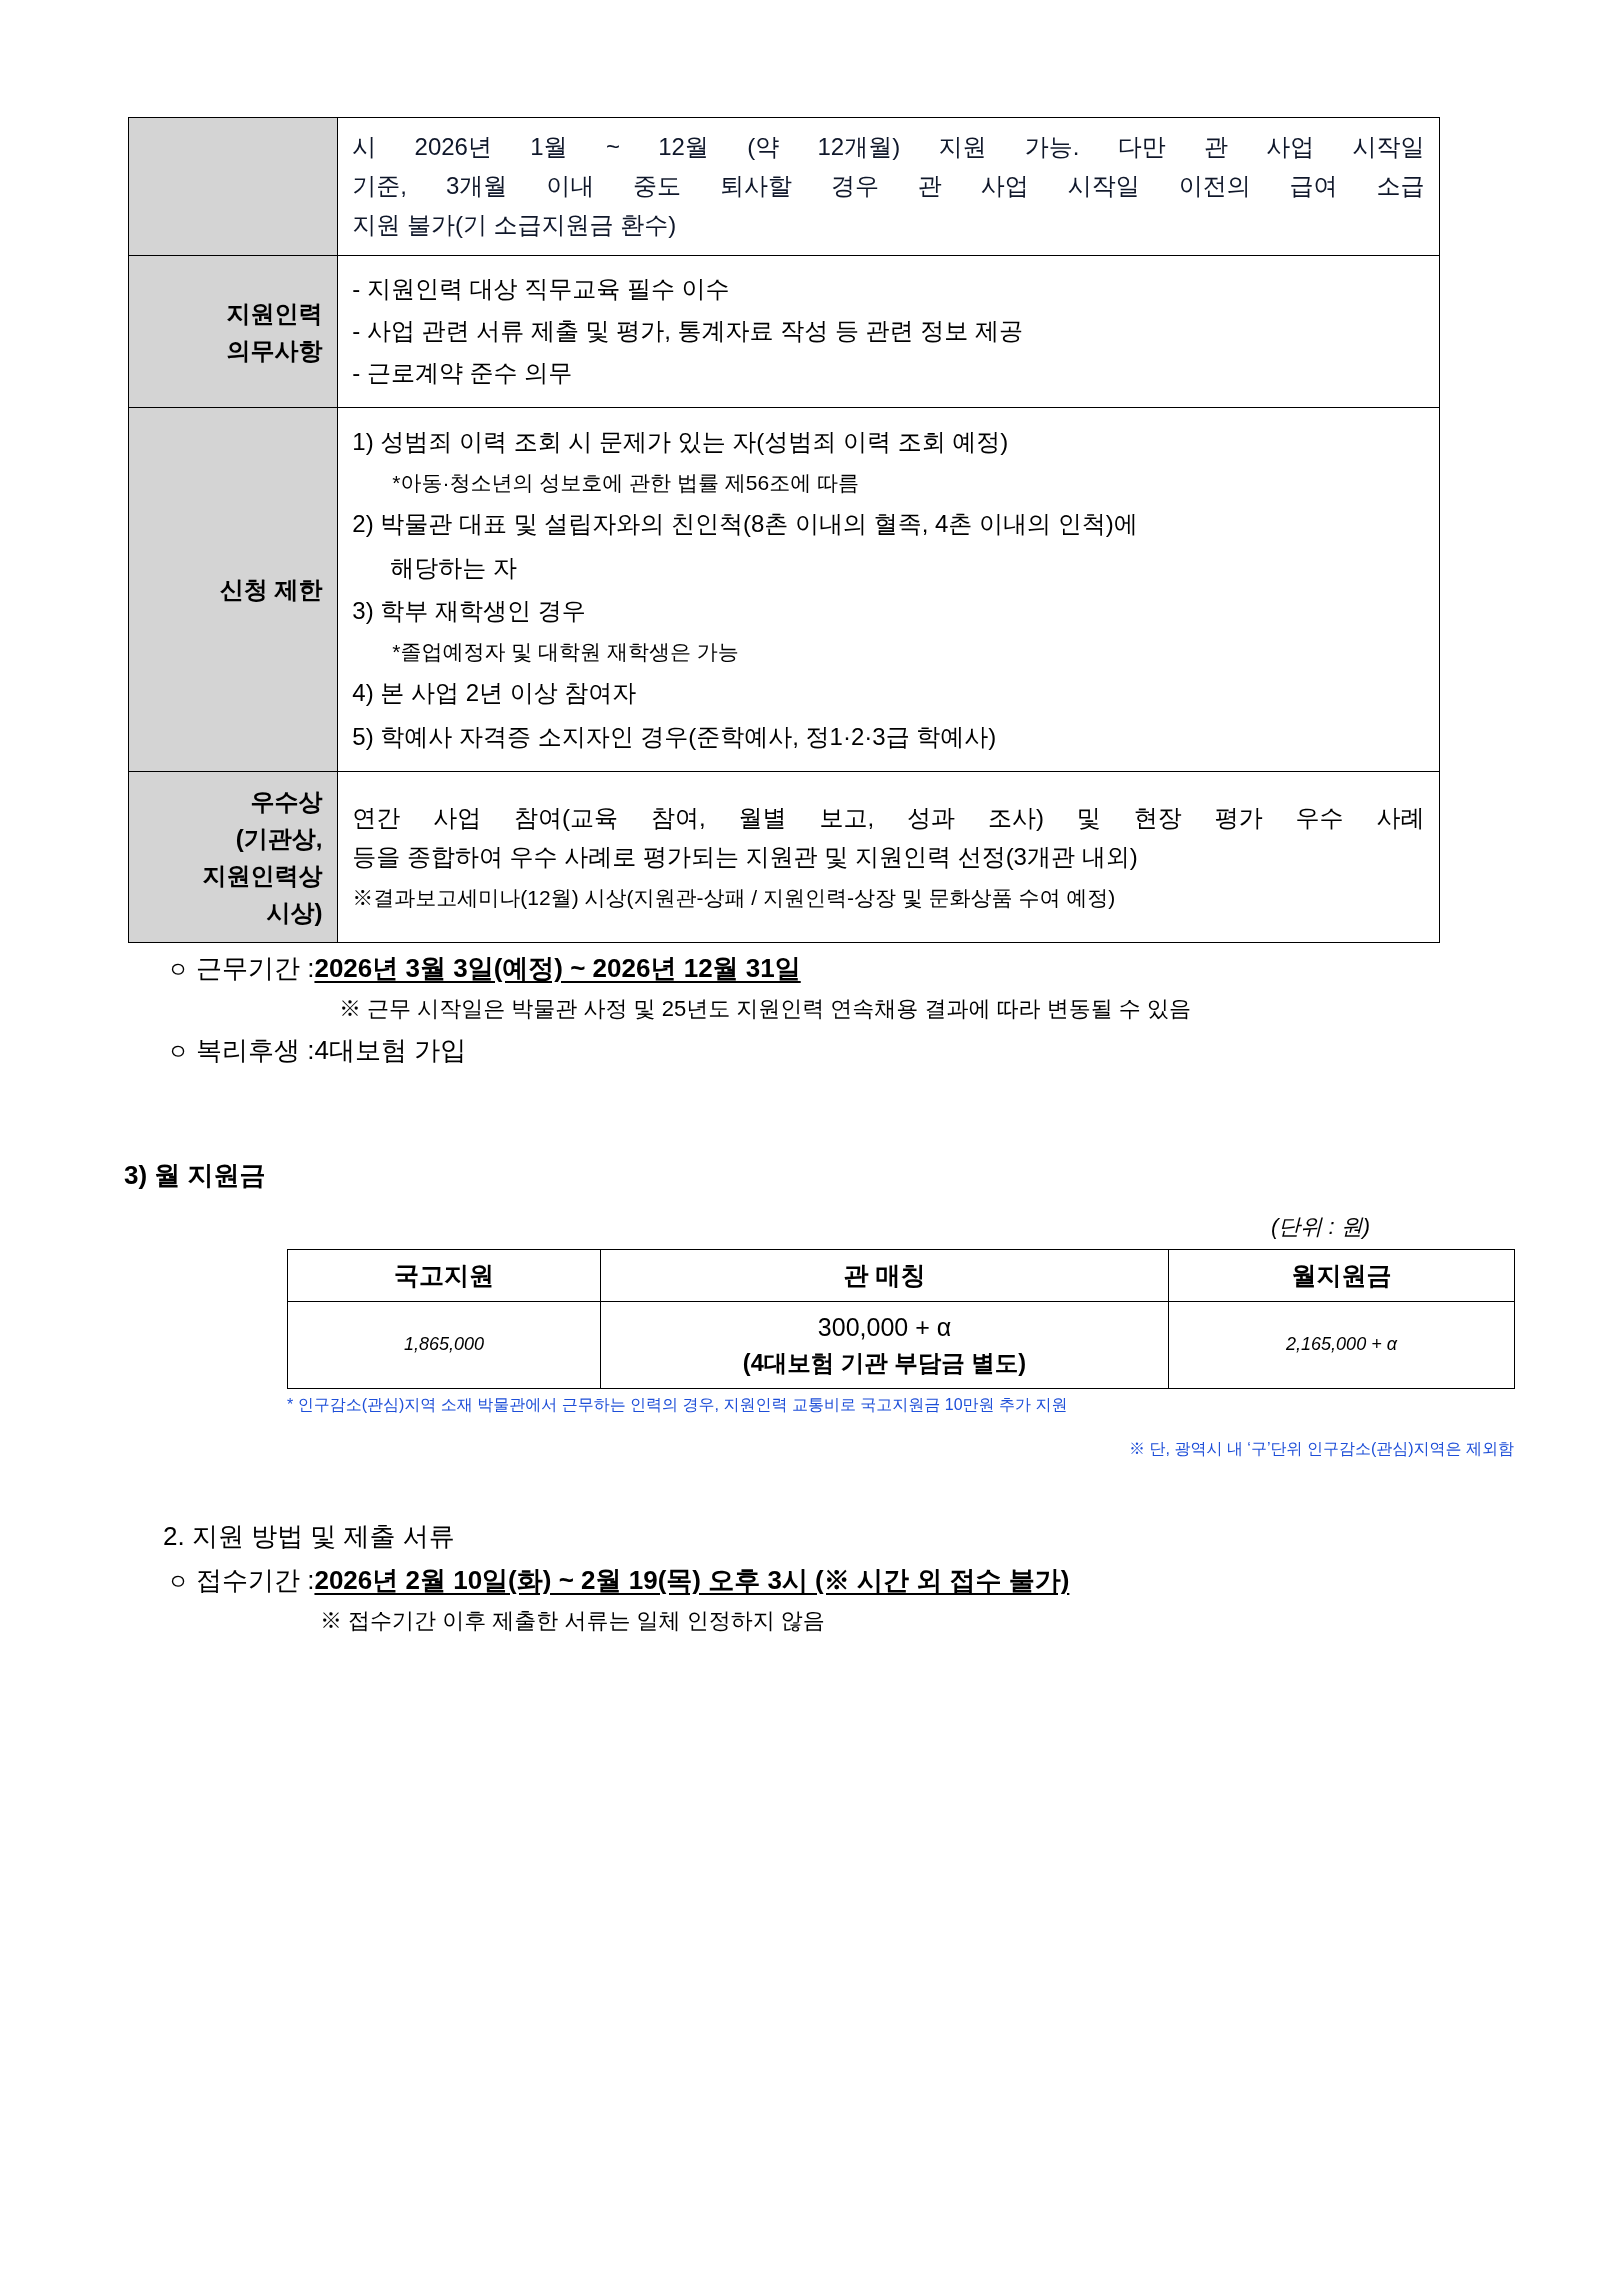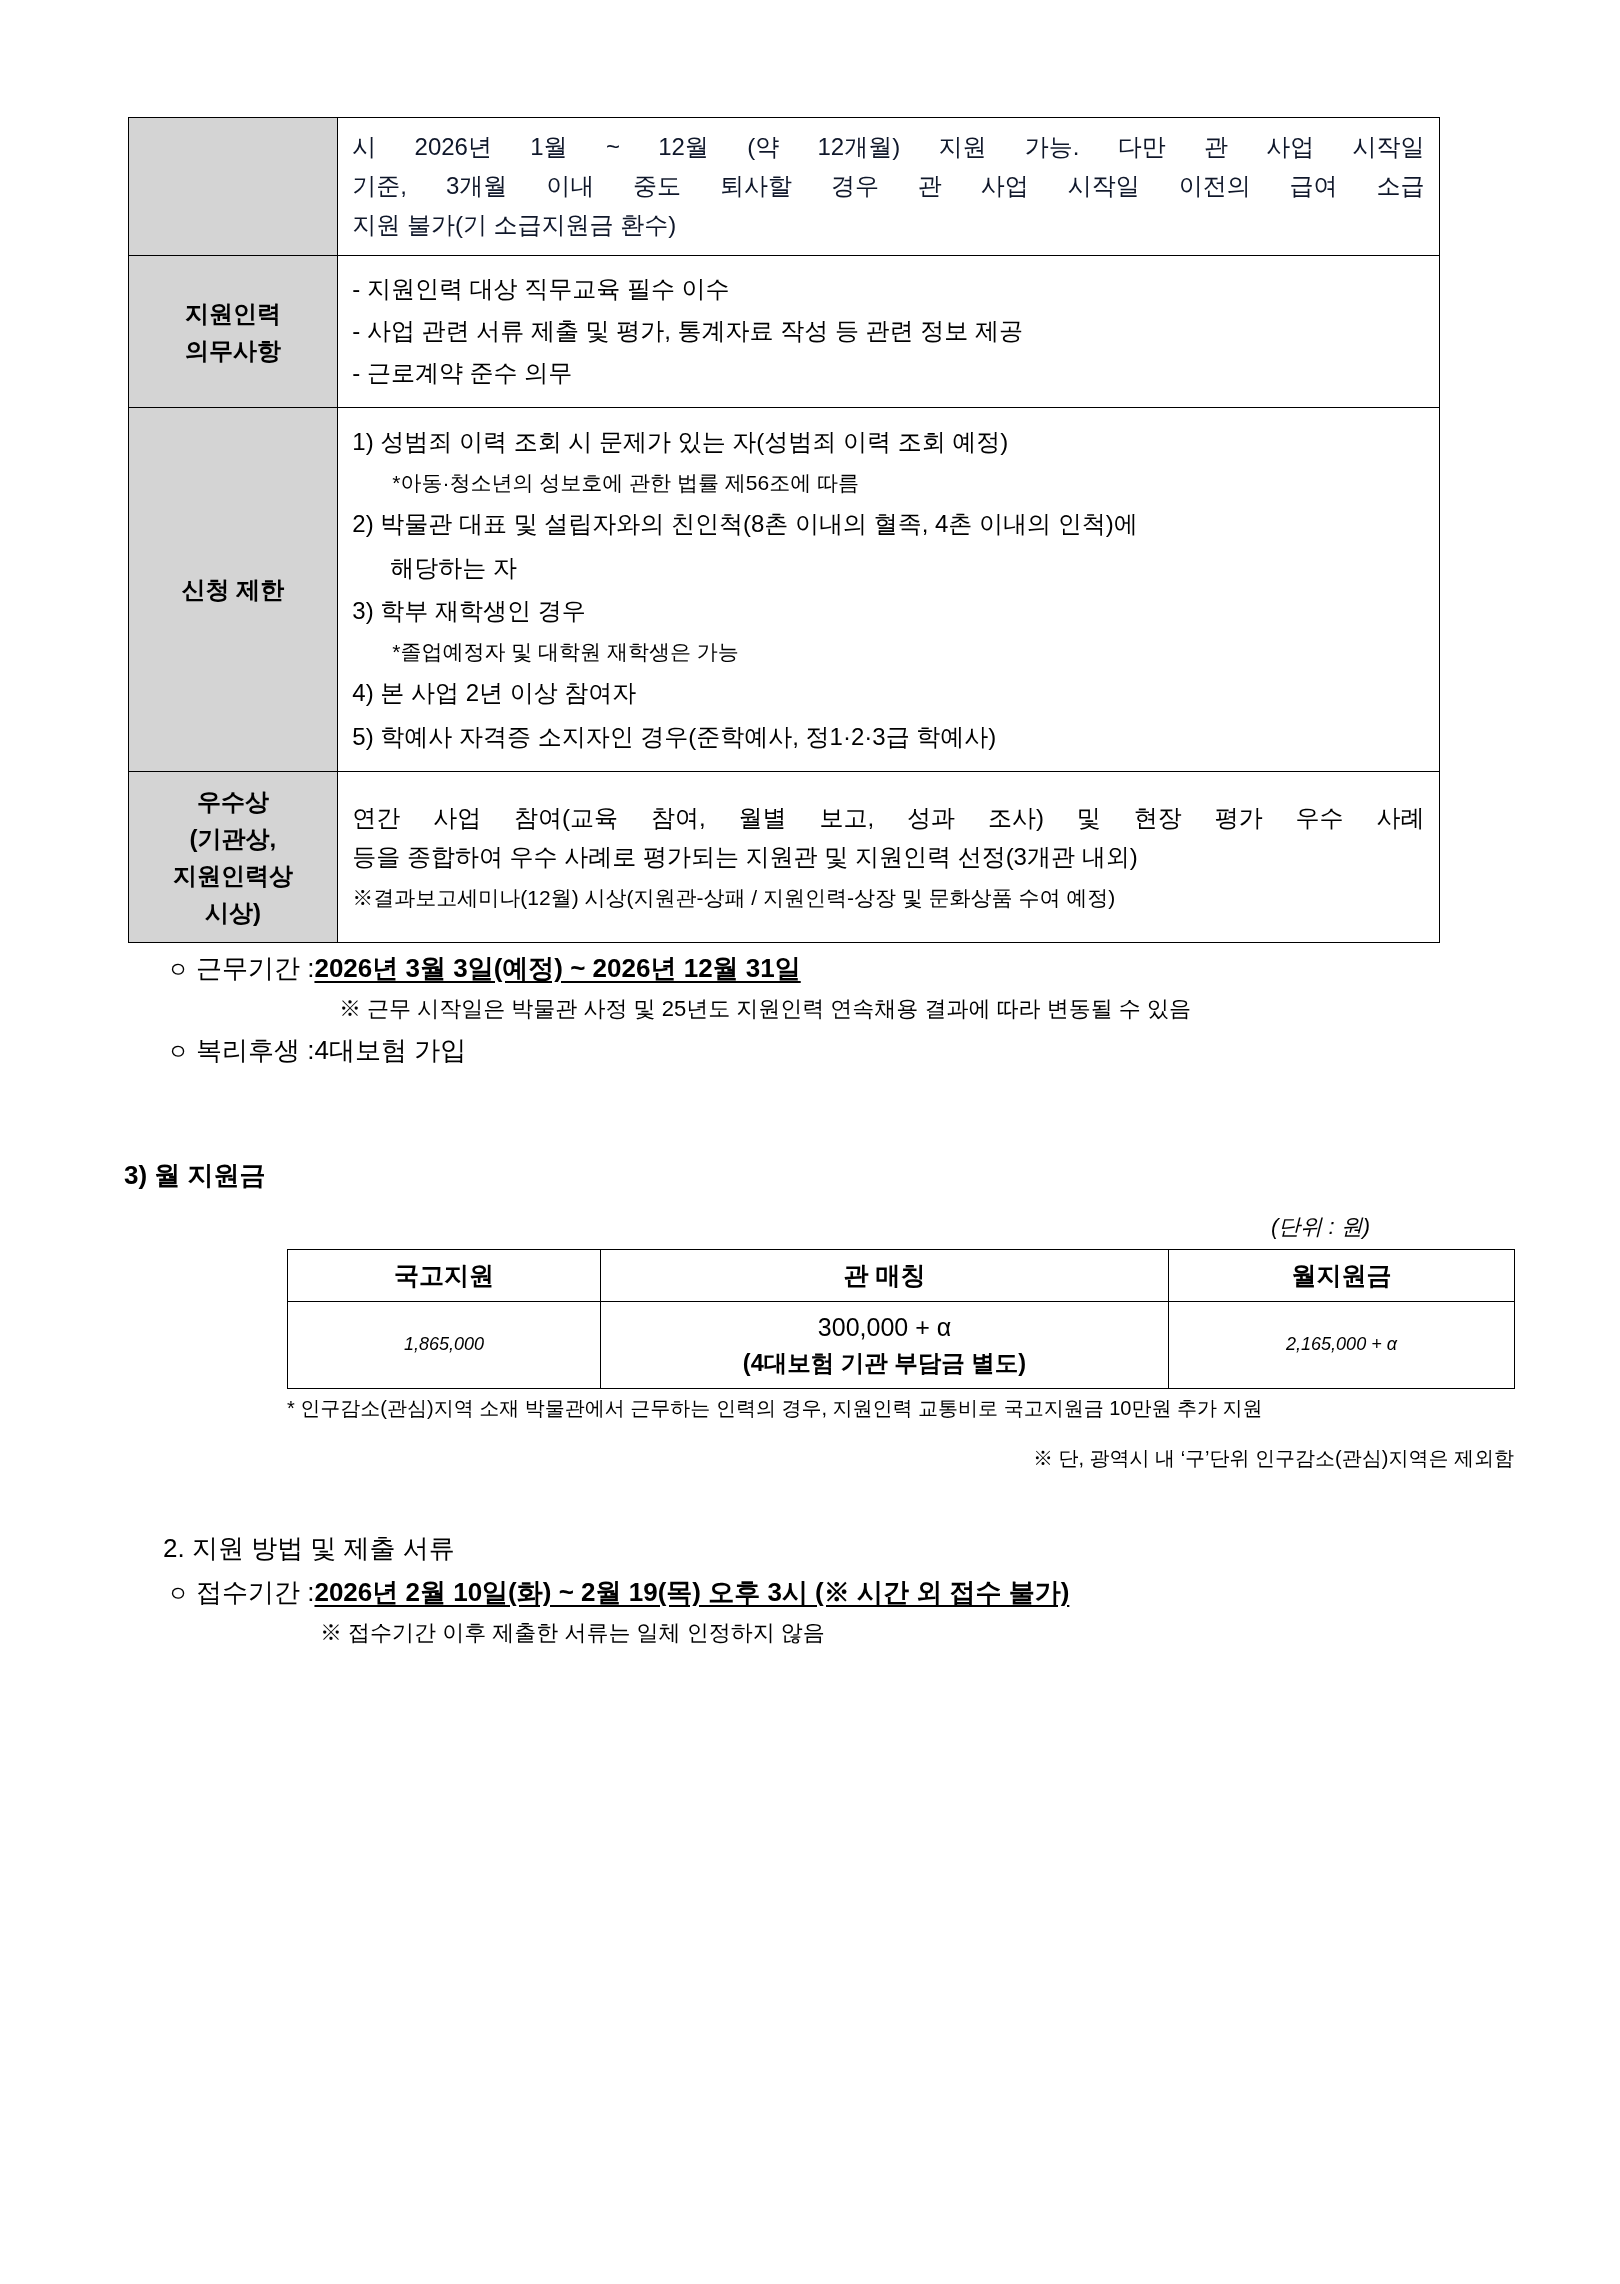--- a/index.html
+++ b/index.html
@@ -29,21 +29,21 @@
     table-layout: fixed;
     margin-left: 3.9px;
   }
   table.cond td {
     border: 1.3px solid #000;
     vertical-align: middle;
     padding: 10.4px 14.4px;
   }
   td.lbl {
     background: #d4d4d4;
-    text-align: center;
+    text-align: right;
     font-weight: bold;
     font-size: 24px;
     line-height: 1.55;
     width: 209px;
   }
   td.body {
     font-size: 24px;
     line-height: 1.62;
   }
   .blue {
@@ -137,22 +137,22 @@
   }
   .money-stack span {
     display: block;
     line-height: 1.45;
   }
   .money-stack .b {
     font-weight: bold;
     font-size: 23.5px;
   }
   .blue-note {
-    color: #000000;
-    font-size: 20px;
+    color: #1d4ed8;
+    font-size: 16px;
     margin-left: 163px;
     width: 1227px;
   }
   .blue-note .l1 { display:block; text-align: left; margin: 6.5px 0; }
   .blue-note .l2 { display:block; text-align: right; margin: 23px 0; }
 
   .sec2 {
     font-size: 26px;
     margin: 59px 0 9px 39px;
   }

